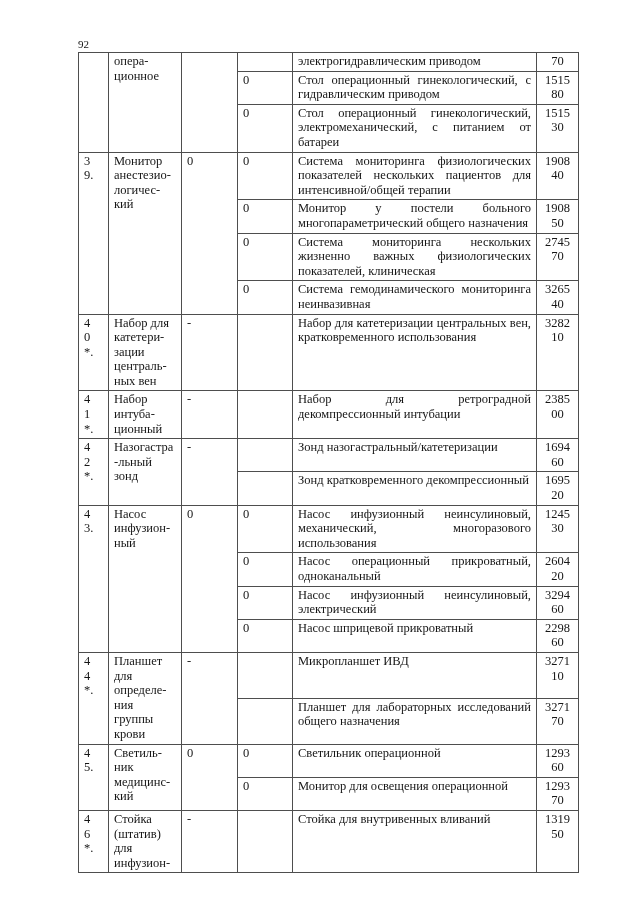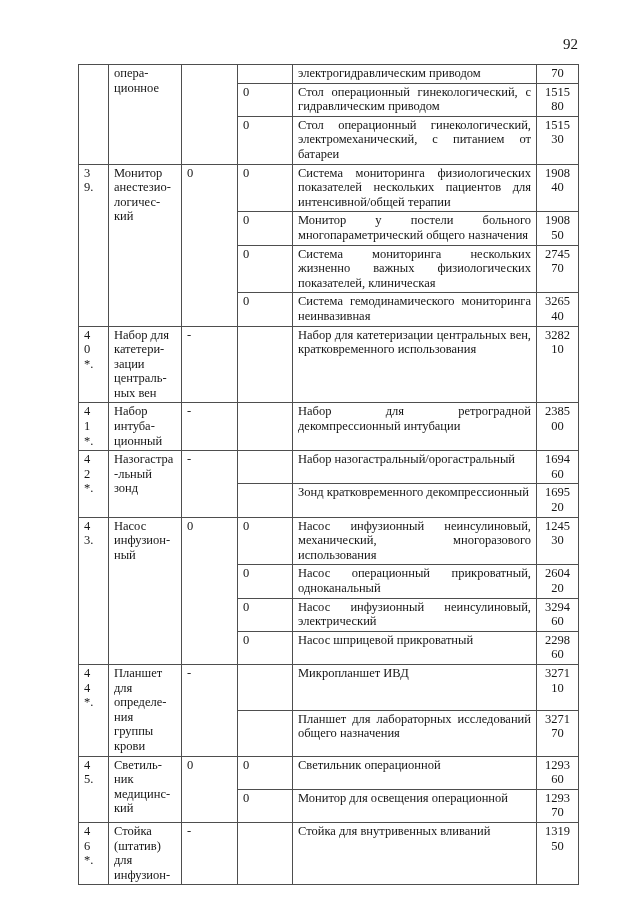--- a/index.html
+++ b/index.html
@@ -10,28 +10,28 @@
     position: relative;
     overflow: hidden;
     font-family: "Liberation Serif", "DejaVu Serif", serif;
     color: #161616;
   }
   .page-number {
     position: absolute;
     top: 36px;
     left: 78px;
     width: 500px;
-    text-align: right;
-    font-size: 15px;
+    text-align: left;
+    font-size: 11px;
     line-height: 16px;
   }
   table.doc {
     position: absolute;
     left: 78px;
-    top: 64px;
+    top: 52px;
     width: 500px;
     border-collapse: collapse;
     table-layout: fixed;
   }
   table.doc td {
     border: 1px solid #4e4e4e;
     vertical-align: top;
     padding: 1px 5px 2px 5px;
     font-size: 12.5px;
     line-height: 14.6px;
@@ -115,21 +115,21 @@
         <td class="c3">-</td>
         <td class="c4"></td>
         <td class="c5">Набор для ретроградной декомпрессионный интубации</td>
         <td class="c6">2385<br>00</td>
       </tr>
       <tr>
         <td class="c1" rowspan="2">4<br>2<br>*.</td>
         <td class="c2" rowspan="2">Назогастра<br>-льный<br>зонд</td>
         <td class="c3" rowspan="2">-</td>
         <td class="c4"></td>
-        <td class="c5">Набор назогастральный/орогастральный</td>
+        <td class="c5">Зонд назогастральный/катетеризации</td>
         <td class="c6">1694<br>60</td>
       </tr>
       <tr>
         <td class="c4"></td>
         <td class="c5">Зонд кратковременного декомпрессионный</td>
         <td class="c6">1695<br>20</td>
       </tr>
       <tr>
         <td class="c1" rowspan="4">4<br>3.</td>
         <td class="c2" rowspan="4">Насос<br>инфузион-<br>ный</td>

